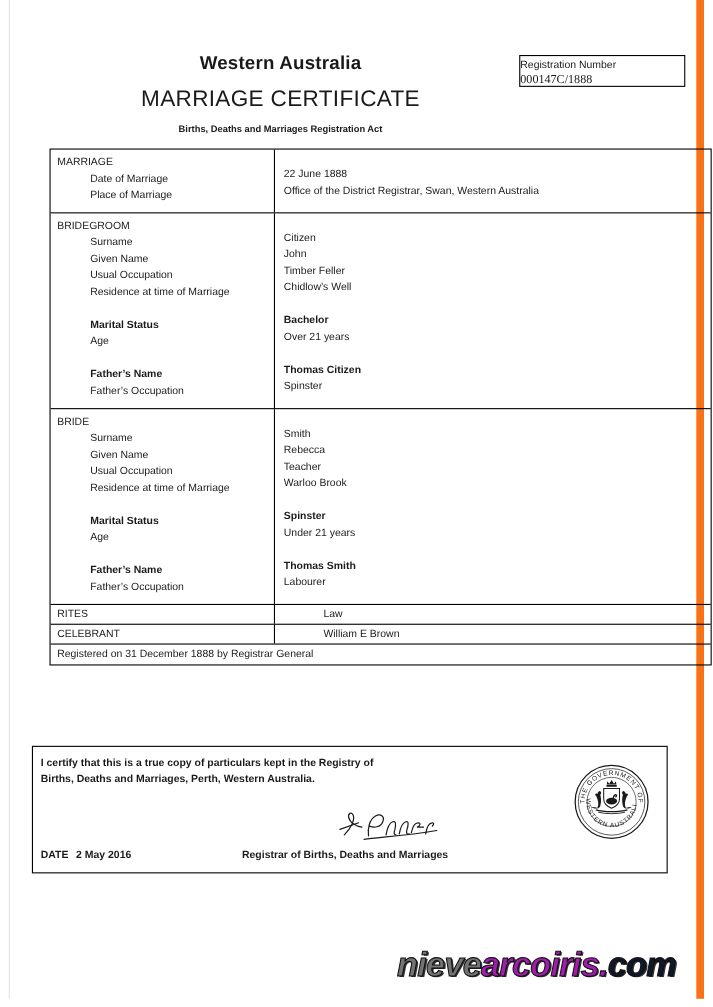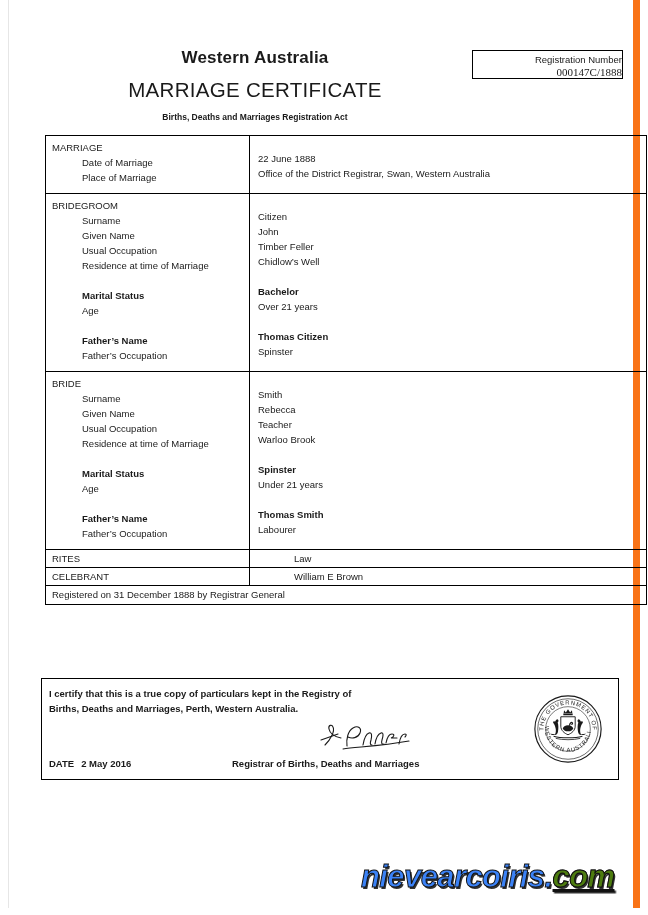--- a/index.html
+++ b/index.html
@@ -66,21 +66,21 @@
   }
 
   #regnum-box {
     position: absolute;
     left: 427px;
     top: 6px;
     width: 151px;
     height: 29px;
     border: 1px solid #000;
     box-sizing: border-box;
-    text-align: right;
+    text-align: left;
     padding-top: 3px;
   }
   #regnum-label {
     font-size: 9.5px;
     line-height: 12px;
   }
   #regnum-value {
     font-family: "Liberation Serif", serif;
     font-size: 11px;
     line-height: 12px;
@@ -160,24 +160,24 @@
   #row-registered {
     font-size: 9.5px;
     line-height: 15px;
     padding: 1px 0 2px 6px;
     box-sizing: border-box;
   }
 
   
   #certify-box {
     position: absolute;
-    left: 32px;
+    left: 20px;
     top: 678px;
     width: 578px;
-    height: 102px;
+    height: 116px;
     border: 1px solid #000;
     box-sizing: border-box;
   }
   #certify-text {
     position: absolute;
     left: 7px;
     top: 7px;
     font-size: 9.5px;
     font-weight: bold;
     line-height: 15px;
@@ -407,15 +407,15 @@
                  C67 56, 66.6 53, 67 50 C67.8 46, 69 43, 70.4 41.6
                  C71.2 40.6, 70.4 39, 69 39.4 Z" fill="#1a1a1a"></path>
         <path d="M68.4 58.2 C71 58.6, 73.5 58, 75 56.6 C73 56.4, 70.6 57, 68.4 57.4 Z" fill="#1a1a1a"></path>
 
         <path d="M30 60 C40 63, 60 63, 70 60" fill="none" stroke="#1a1a1a" stroke-width="1.5"></path>
         <path d="M33 63 C42 65.5, 58 65.5, 67 63" fill="none" stroke="#1a1a1a" stroke-width="1.1"></path>
       </svg>
     </div>
   </div>
 
-  <div id="watermark"><span id="wm-a" style="color: #3b82f6;">nieve</span><span id="wm-b" style="color: #3b82f6;">arcoiris.</span><span id="wm-c" style="color: #4d7c0f; text-decoration: underline;">com</span></div>
+  <div id="watermark"><span id="wm-a" style="color: #737373;">nieve</span><span id="wm-b" style="color: #a21caf;">arcoiris.</span><span id="wm-c" style="color: #0f172a;">com</span></div>
 
 </div>
 
 </body></html>

